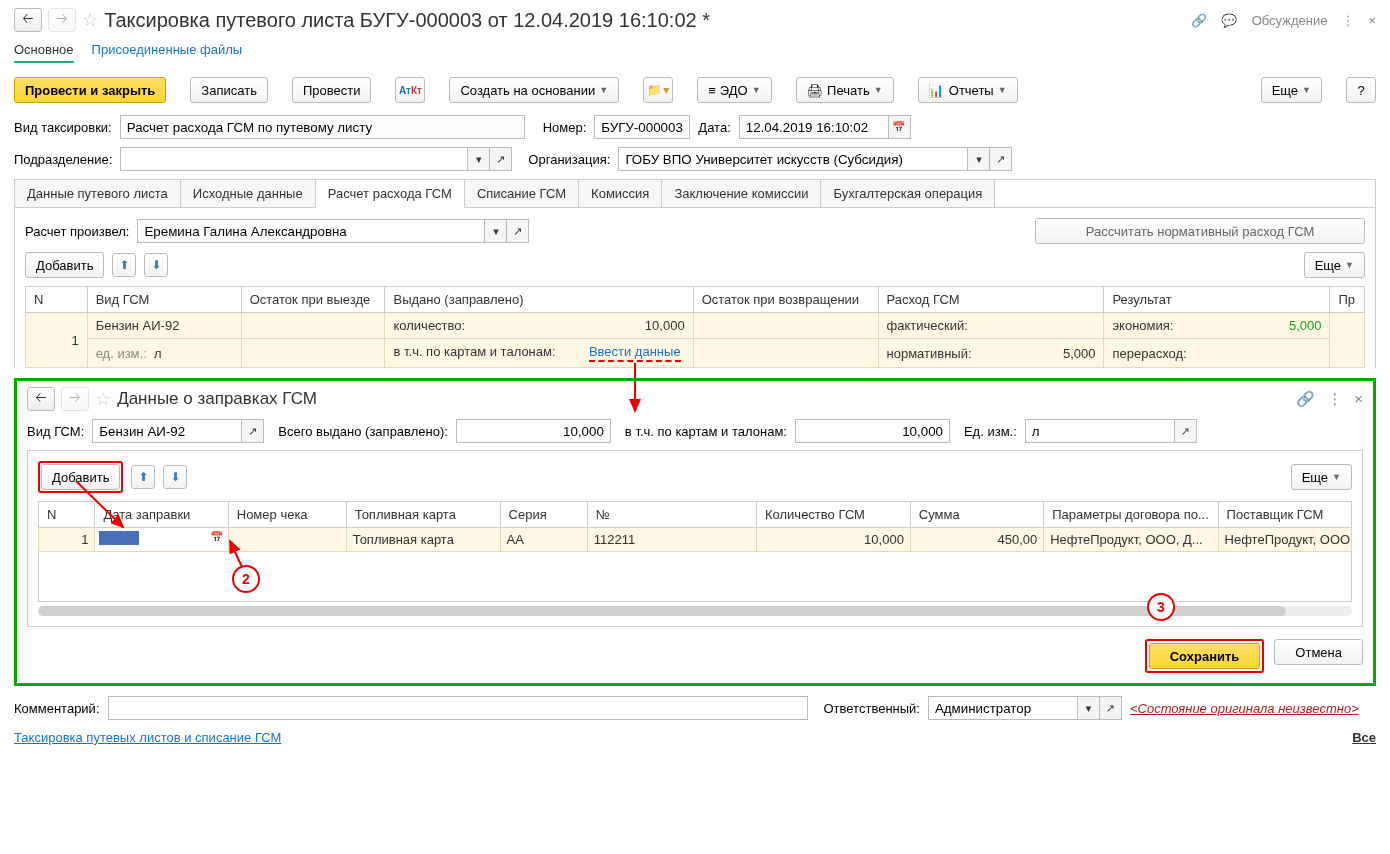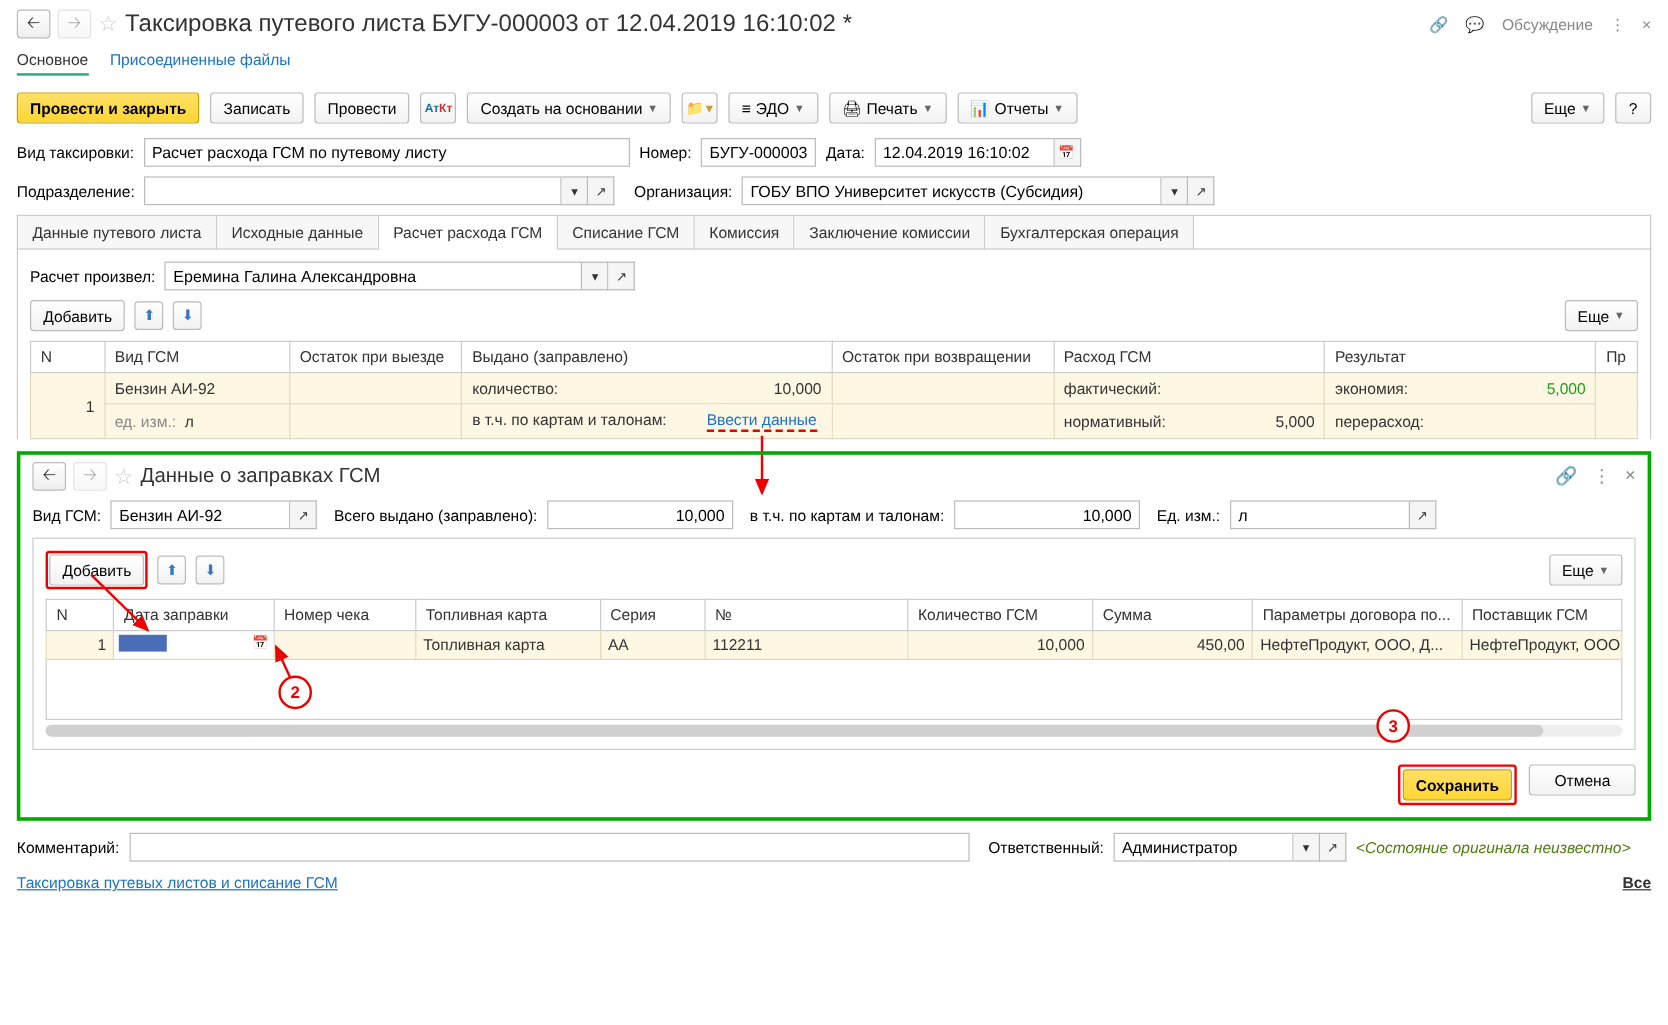--- a/index.html
+++ b/index.html
@@ -7,21 +7,21 @@
 .window { padding: 8px 14px; }
 .topbar { display: flex; align-items: center; gap: 6px; margin-bottom: 10px; }
 .nav-btn { width: 28px; height: 24px; border: 1px solid #bbb; background: linear-gradient(#fff,#eee); border-radius: 3px; display: flex; align-items: center; justify-content: center; cursor: pointer; font-size: 14px; }
 .star-icon { color: #ccc; font-size: 18px; }
 .title { font-size: 20px; font-weight: 400; }
 .right-icons { margin-left: auto; display: flex; align-items: center; gap: 14px; color: #888; }
 .right-icons span { cursor: pointer; }
 .nav-tabs { display: flex; gap: 18px; margin-bottom: 14px; }
 .nav-tabs .tab { color: #1a73c7; cursor: pointer; padding-bottom: 4px; }
 .nav-tabs .tab.active { color: #333; border-bottom: 2px solid #2a7; }
-.cmdbar { display: flex; align-items: center; gap: 9px; margin-bottom: 12px; }
+.cmdbar { display: flex; align-items: center; gap: 24px; margin-bottom: 12px; }
 .btn { border: 1px solid #bbb; background: linear-gradient(#fff,#f2f2f2); padding: 4px 10px; border-radius: 3px; cursor: pointer; font-size: 13px; height: 26px; display: inline-flex; align-items: center; gap: 4px; }
 .btn.primary { background: linear-gradient(#ffe066,#ffd633); border-color: #c9a400; font-weight: bold; }
 .btn .caret { font-size: 9px; color: #666; }
 .icon-btn { width: 30px; height: 26px; border: 1px solid #bbb; background: linear-gradient(#fff,#f2f2f2); border-radius: 3px; display: inline-flex; align-items: center; justify-content: center; cursor: pointer; font-size: 12px; }
 .spacer { flex: 1; }
 .form-row { display: flex; align-items: center; gap: 8px; margin-bottom: 8px; }
 .lbl { font-size: 13px; color: #000000; }
 .inp { border: 1px solid #bbb; height: 24px; padding: 0 6px; background: #fff; }
 .inp.ro { background: #fefefe; }
 .inp-wrap { display: flex; }
@@ -51,21 +51,21 @@
 .red-box { border: 2px solid #e00; border-radius: 3px; }
 .red-circle { position: absolute; width: 28px; height: 28px; border: 2px solid #e00; border-radius: 50%; color: #e00; font-weight: bold; display: flex; align-items: center; justify-content: center; background: #fff; font-size: 14px; }
 .arrow-svg { position: absolute; pointer-events: none; }
 .footer-row { display: flex; align-items: center; gap: 8px; margin-top: 10px; }
 .link-plain { color: #1a73c7; text-decoration: underline; cursor: pointer; }
 .scroll-strip { height: 10px; background: #eee; border-radius: 5px; margin-top: 4px; position: relative; }
 .scroll-strip::after { content:''; position:absolute; left:0; top:0; height:100%; width:95%; background:#d0d0d0; border-radius:5px; }
 .mod-right { margin-left: auto; display: flex; gap: 12px; color: #888; font-size: 15px; }
 .mod-btns { display: flex; justify-content: flex-end; gap: 10px; margin-top: 12px; position: relative; }
 .dashed-red-under { border-bottom: 2px dashed #e00; }
-.state-link { color: #4d7c0f; font-style: italic; }
+.state-link { color: #b91c1c; font-style: italic; text-decoration: underline; }
 </style>
 </head>
 <body>
 
 <div class="window">
 
   <div class="topbar">
     <div class="nav-btn">🡠</div>
     <div class="nav-btn" style="opacity:.4">🡢</div>
     <span class="star-icon">☆</span>
@@ -116,21 +116,21 @@
     <button class="btn">
         <span>Еще</span>
         <span class="caret">▼</span>
       </button>
     <button class="btn" style="width:30px;justify-content:center">?</button>
   </div>
 
   <div class="form-row">
     <span class="lbl">Вид таксировки:</span>
     <input class="inp ro" style="width: 405px;" value="Расчет расхода ГСМ по путевому листу">
-    <span class="lbl" style="">Номер:</span>
+    <span class="lbl" style="margin-left:10px">Номер:</span>
     <input class="inp" style="width: 96px;" value="БУГУ-000003">
     <span class="lbl" style="">Дата:</span>
     <div class="inp-wrap">
       <input class="inp" style="width: 150px;" value="12.04.2019 16:10:02">
       <div class="micro">📅</div>
     </div>
   </div>
   <div class="form-row">
     <span class="lbl">Подразделение:</span>
     <div class="inp-wrap">
@@ -158,20 +158,21 @@
 
   <div class="panel" style="position:relative;border-bottom:none;padding-bottom:0">
     <div class="form-row">
       <span class="lbl">Расчет произвел:</span>
       <div class="inp-wrap">
         <input class="inp" style="width: 348px;" value="Еремина Галина Александровна">
         <div class="micro">▾</div>
         <div class="micro">↗</div>
       </div>
       <div class="spacer"></div>
+      <button class="wide-btn" style="width:330px">Рассчитать нормативный расход ГСМ</button>
     </div>
     <div class="form-row">
       <button class="btn">Добавить</button>
       <div class="arrow-btn">⬆</div>
       <div class="arrow-btn">⬇</div>
       <div class="spacer"></div>
       <button class="btn">
           <span>Еще</span>
           <span class="caret">▼</span>
         </button>
@@ -328,21 +329,21 @@
             </marker>
           </defs>
         <line x1="22" y1="30" x2="10" y2="4" stroke="#e00" stroke-width="2" marker-end="url(#ah3)"></line>
       </svg>
       <div class="red-circle" style="left:204px;top:114px">2</div>
     </div>
 
     <div class="mod-btns">
       <div class="red-circle" style="left:auto;right:188px;top:-46px">3</div>
       <span class="red-box" style="padding:2px">
-        <button class="btn primary" style="padding:4px 10px">Сохранить</button>
+        <button class="btn primary" style="padding:4px 20px">Сохранить</button>
       </span>
       <button class="btn" style="padding:4px 20px">Отмена</button>
     </div>
   </div>
 
 
   <div class="footer-row">
     <span class="lbl">Комментарий:</span>
     <input class="inp" style="flex: 1 1 0%; max-width: 700px;">
     <span class="lbl" style="margin-left:8px">Ответственный:</span>

